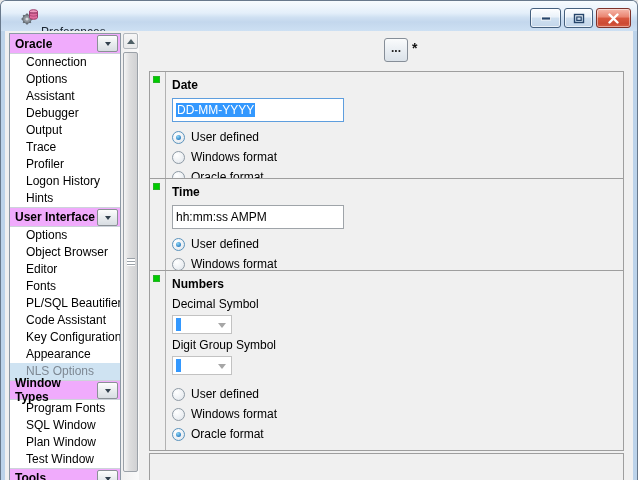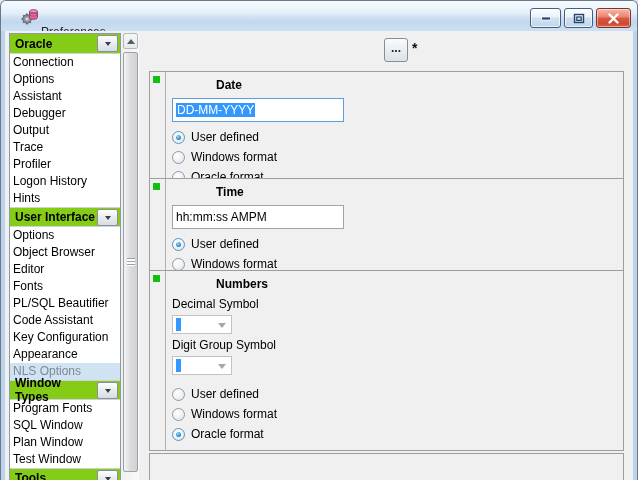--- a/index.html
+++ b/index.html
@@ -26,26 +26,26 @@
   .btn-max{left:563px;width:29px;}
   .btn-close{left:595px;width:35px;border-color:#7e322a;
     background:linear-gradient(180deg,#f6b8ab 0%,#e9836f 45%,#d9583f 50%,#cc4a33 80%,#d95f45 100%);
     box-shadow:inset 0 0 0 1px rgba(255,255,255,.45);}
 
   
   .sidebar{position:absolute;left:4px;top:2px;width:112px;height:448px;background:#fff;
     border:1px solid #8d99a5;box-sizing:border-box;overflow:hidden;}
   .side-header{height:20px;display:flex;align-items:center;justify-content:space-between;
     font-weight:bold;padding-left:5px;border-top:1px solid #cdd3da;border-bottom:1px solid #cdd3da;
-    background:#84cc16;box-sizing:border-box;}
+    background:#f0abfc;box-sizing:border-box;}
   .side-header:first-child{border-top:none;}
   .hdr-btn{width:19px;height:15px;margin-right:2px;border:1px solid #8a9096;border-radius:2px;
     background:linear-gradient(180deg,#fdfdfd,#e9ecef 50%,#d8dde2);display:flex;align-items:center;justify-content:center;}
   .hdr-btn .tri{width:0;height:0;border:3.5px solid transparent;border-top:4.5px solid #32404d;margin-top:4px;}
-  .side-item{height:17px;line-height:17px;padding-left:3px;white-space:nowrap;}
+  .side-item{height:17px;line-height:17px;padding-left:16px;white-space:nowrap;}
   .side-item.selected{background:#cfe3f2;color:#7e8893;}
 
   
   .vscroll{position:absolute;left:117px;top:2px;width:17px;height:448px;
     background:linear-gradient(90deg,#f0f0f0,#fafafa);}
   .scroll-btn{position:absolute;left:1px;top:0;width:15px;height:16px;border:1px solid #b3b8bd;border-radius:2px;
     background:linear-gradient(180deg,#f6f6f6,#e8e9ea);box-sizing:border-box;
     display:flex;align-items:center;justify-content:center;}
   .scroll-btn .tri{width:0;height:0;border:4px solid transparent;border-bottom:5px solid #4f6066;margin-top:-4px;}
   .scroll-thumb{position:absolute;left:1px;top:19px;width:15px;height:420px;border:1px solid #9ba1a8;border-radius:2px;
@@ -63,21 +63,21 @@
   .more-btn{position:absolute;left:379px;top:7px;width:24px;height:24px;border:1px solid #868e98;border-radius:3px;
     box-sizing:border-box;background:linear-gradient(180deg,#fafbfc,#e8edf2 55%,#dbe2e9);
     text-align:center;line-height:18px;font-weight:bold;color:#222;}
   .modified-star{position:absolute;left:407px;top:9px;font-size:14px;font-weight:bold;color:#111;}
 
   
   .section{position:absolute;left:144px;width:475px;background:#f0f0f0;border:1px solid #9e9e9e;box-sizing:border-box;}
   .sec-bullet{position:absolute;left:3px;top:4px;width:7px;height:7px;background:#00cb00;border:1px solid #27b327;box-sizing:border-box;}
   .sec-rule{position:absolute;left:15px;top:0;bottom:0;width:0;border-left:1px solid #b2b2b2;}
   .sec-body{margin-left:22px;padding-top:6px;}
-  .sec-title{font-weight:bold;margin-bottom:6px;margin-left:44px;}
+  .sec-title{font-weight:bold;margin-bottom:6px;}
   .text-input{width:172px;height:24px;box-sizing:border-box;background:#fff;border:1px solid #9fa4a9;
     display:flex;align-items:center;padding-left:3px;}
   .text-input.focused{border-color:#5e9ede;}
   .sel-text{background:#3398fe;color:#fff;padding:0 1px;}
   .radio-group{margin-top:8px;}
   .radio-row{display:flex;align-items:center;height:14px;margin-bottom:6px;}
   .radio{position:relative;width:13px;height:13px;border-radius:50%;box-sizing:border-box;
     border:1px solid #8e9aa5;background:radial-gradient(circle at 35% 30%,#ffffff,#eef1f4 55%,#dde3e8);}
   .radio.checked{border-color:#5a93bd;}
   .radio.checked::after{content:"";position:absolute;left:3px;top:3px;width:5px;height:5px;border-radius:50%;

